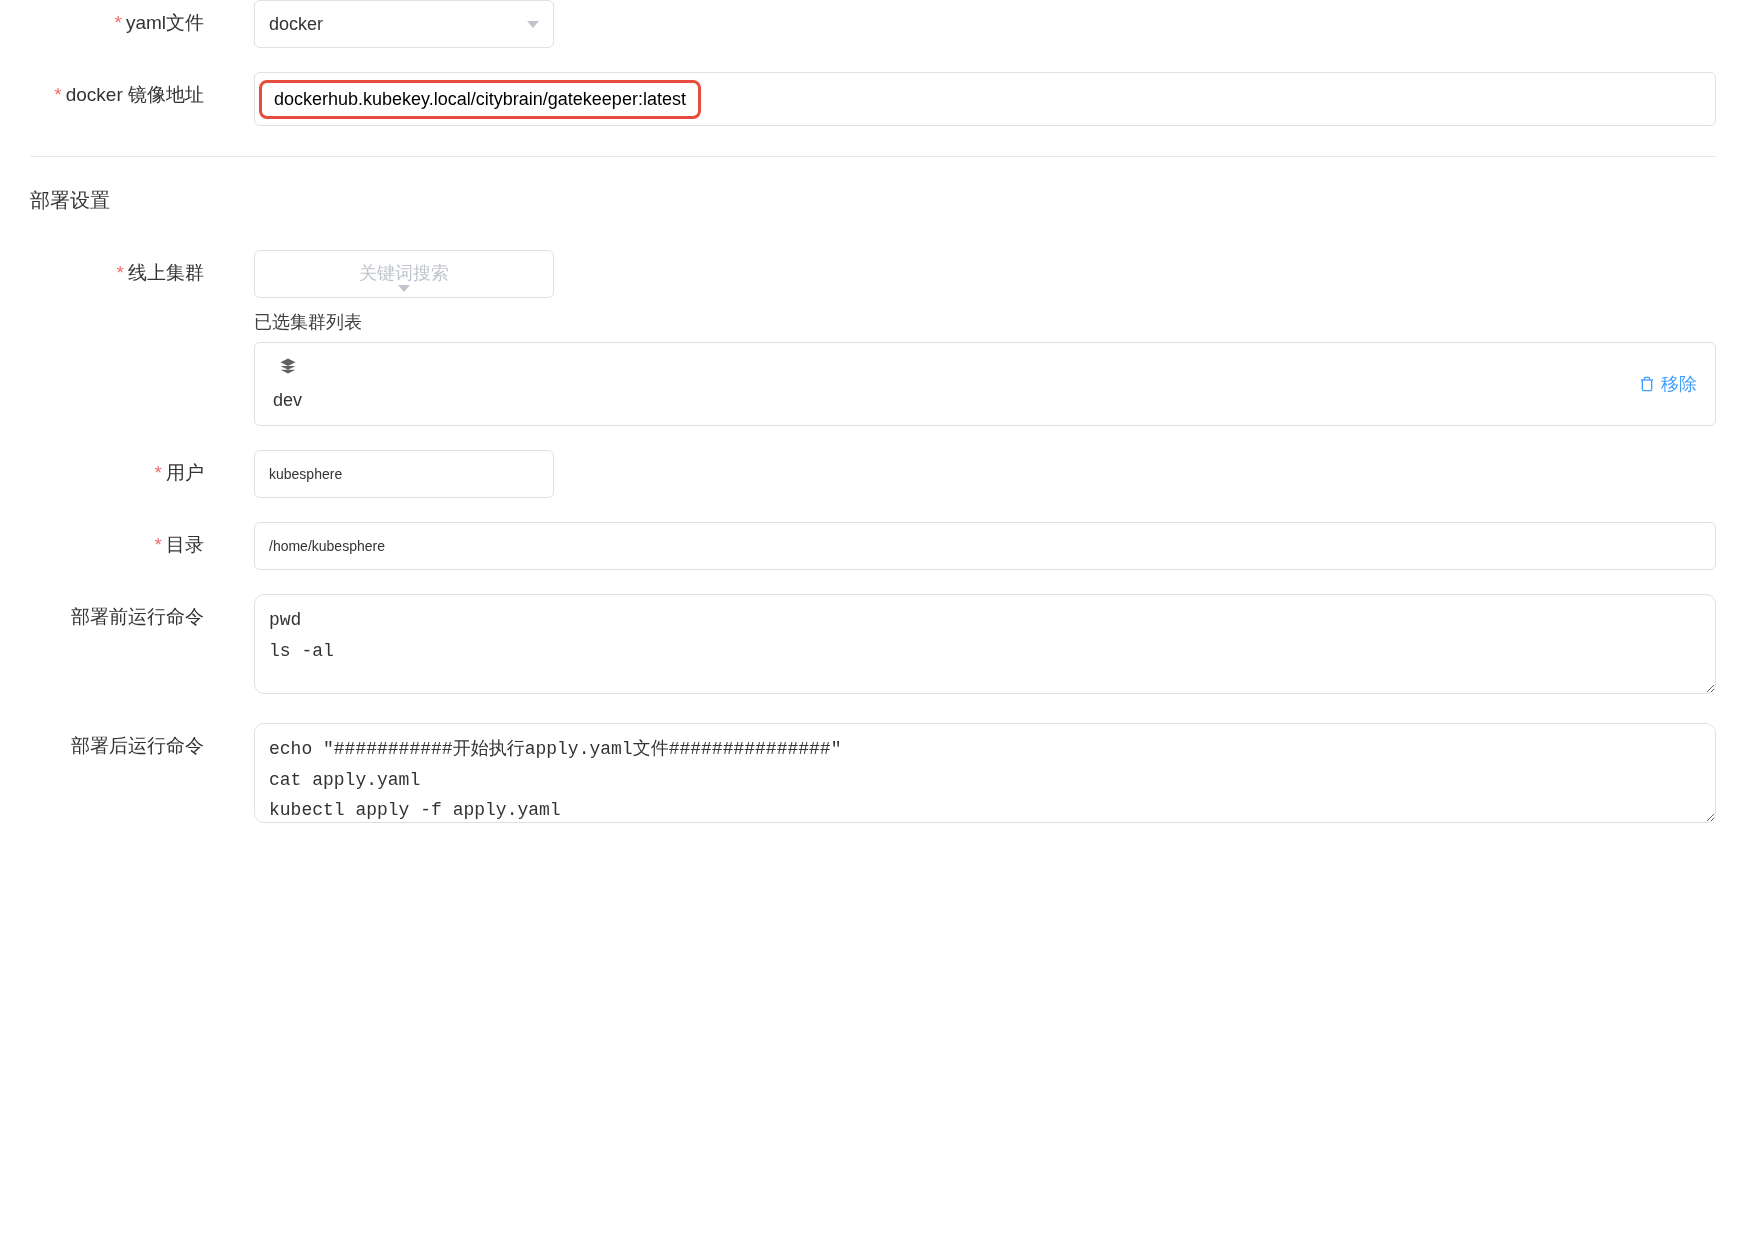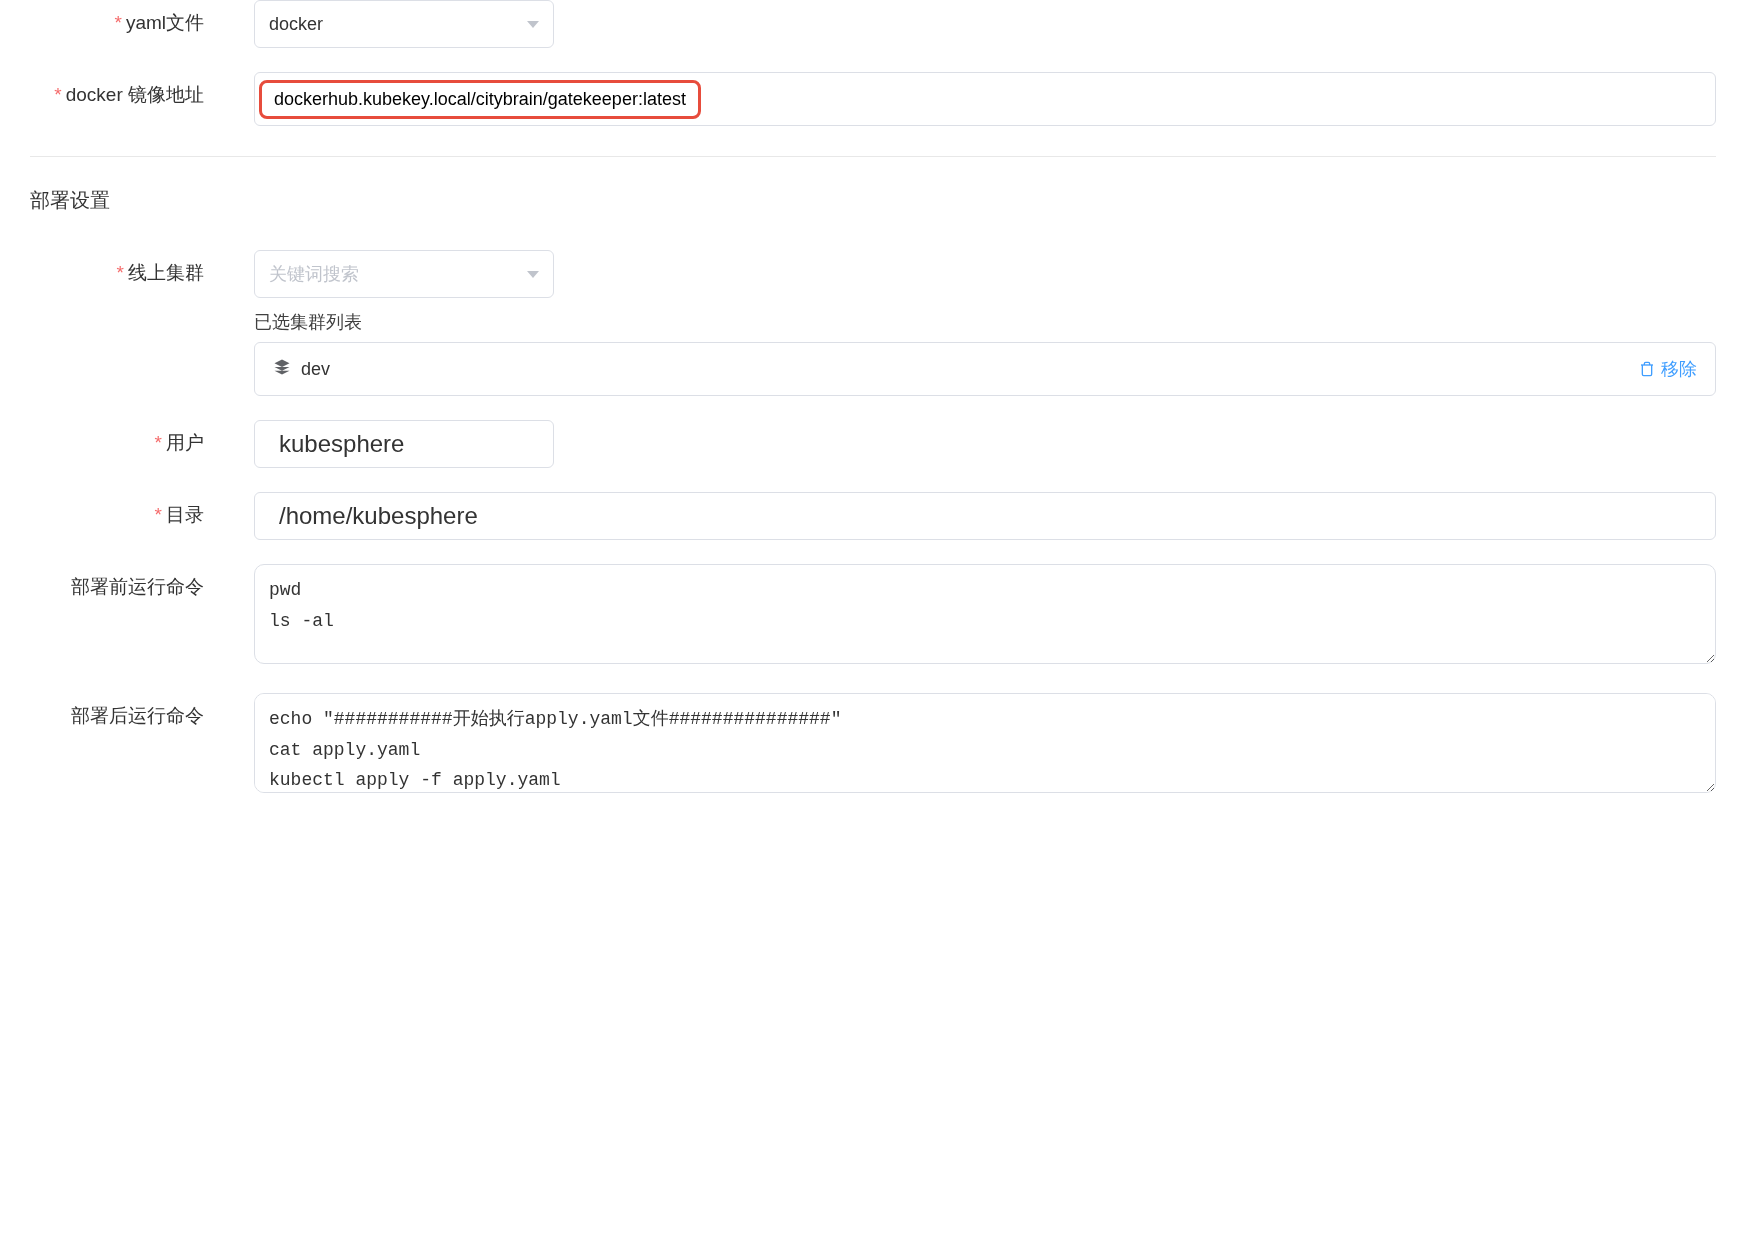--- a/index.html
+++ b/index.html
@@ -45,37 +45,38 @@
       padding: 10px 14px;
       width: 300px;
       height: 48px;
       background: #fff;
       color: #333;
       font-size: 18px;
       cursor: pointer;
     }
     .select-box.placeholder {
       color: #c0c4cc;
+      flex-direction: column;
     }
     .chevron-down {
       width: 0;
       height: 0;
       border-left: 6px solid transparent;
       border-right: 6px solid transparent;
       border-top: 7px solid #c0c4cc;
     }
     .input-box {
       border: 1px solid #dcdfe6;
       border-radius: 6px;
-      padding: 10px 24px;
+      padding: 10px 14px;
       width: 100%;
       height: 48px;
       background: #fff;
       color: #333;
-      font-size: 24px;
+      font-size: 14px;
       outline: none;
     }
     .input-box.small {
       width: 300px;
     }
     .highlighted-input-wrapper {
       border: 1px solid #dcdfe6;
       border-radius: 6px;
       padding: 4px;
       width: 100%;
@@ -136,20 +137,21 @@
       justify-content: space-between;
       background: #fff;
       margin-top: 8px;
     }
     .cluster-left {
       display: flex;
       align-items: center;
       gap: 10px;
       color: #333;
       font-size: 18px;
+      flex-direction: column;
     }
     .layers-icon {
       display: inline-block;
       color: #606266;
       font-size: 18px;
     }
     .remove-btn {
       display: flex;
       align-items: center;
       gap: 6px;

